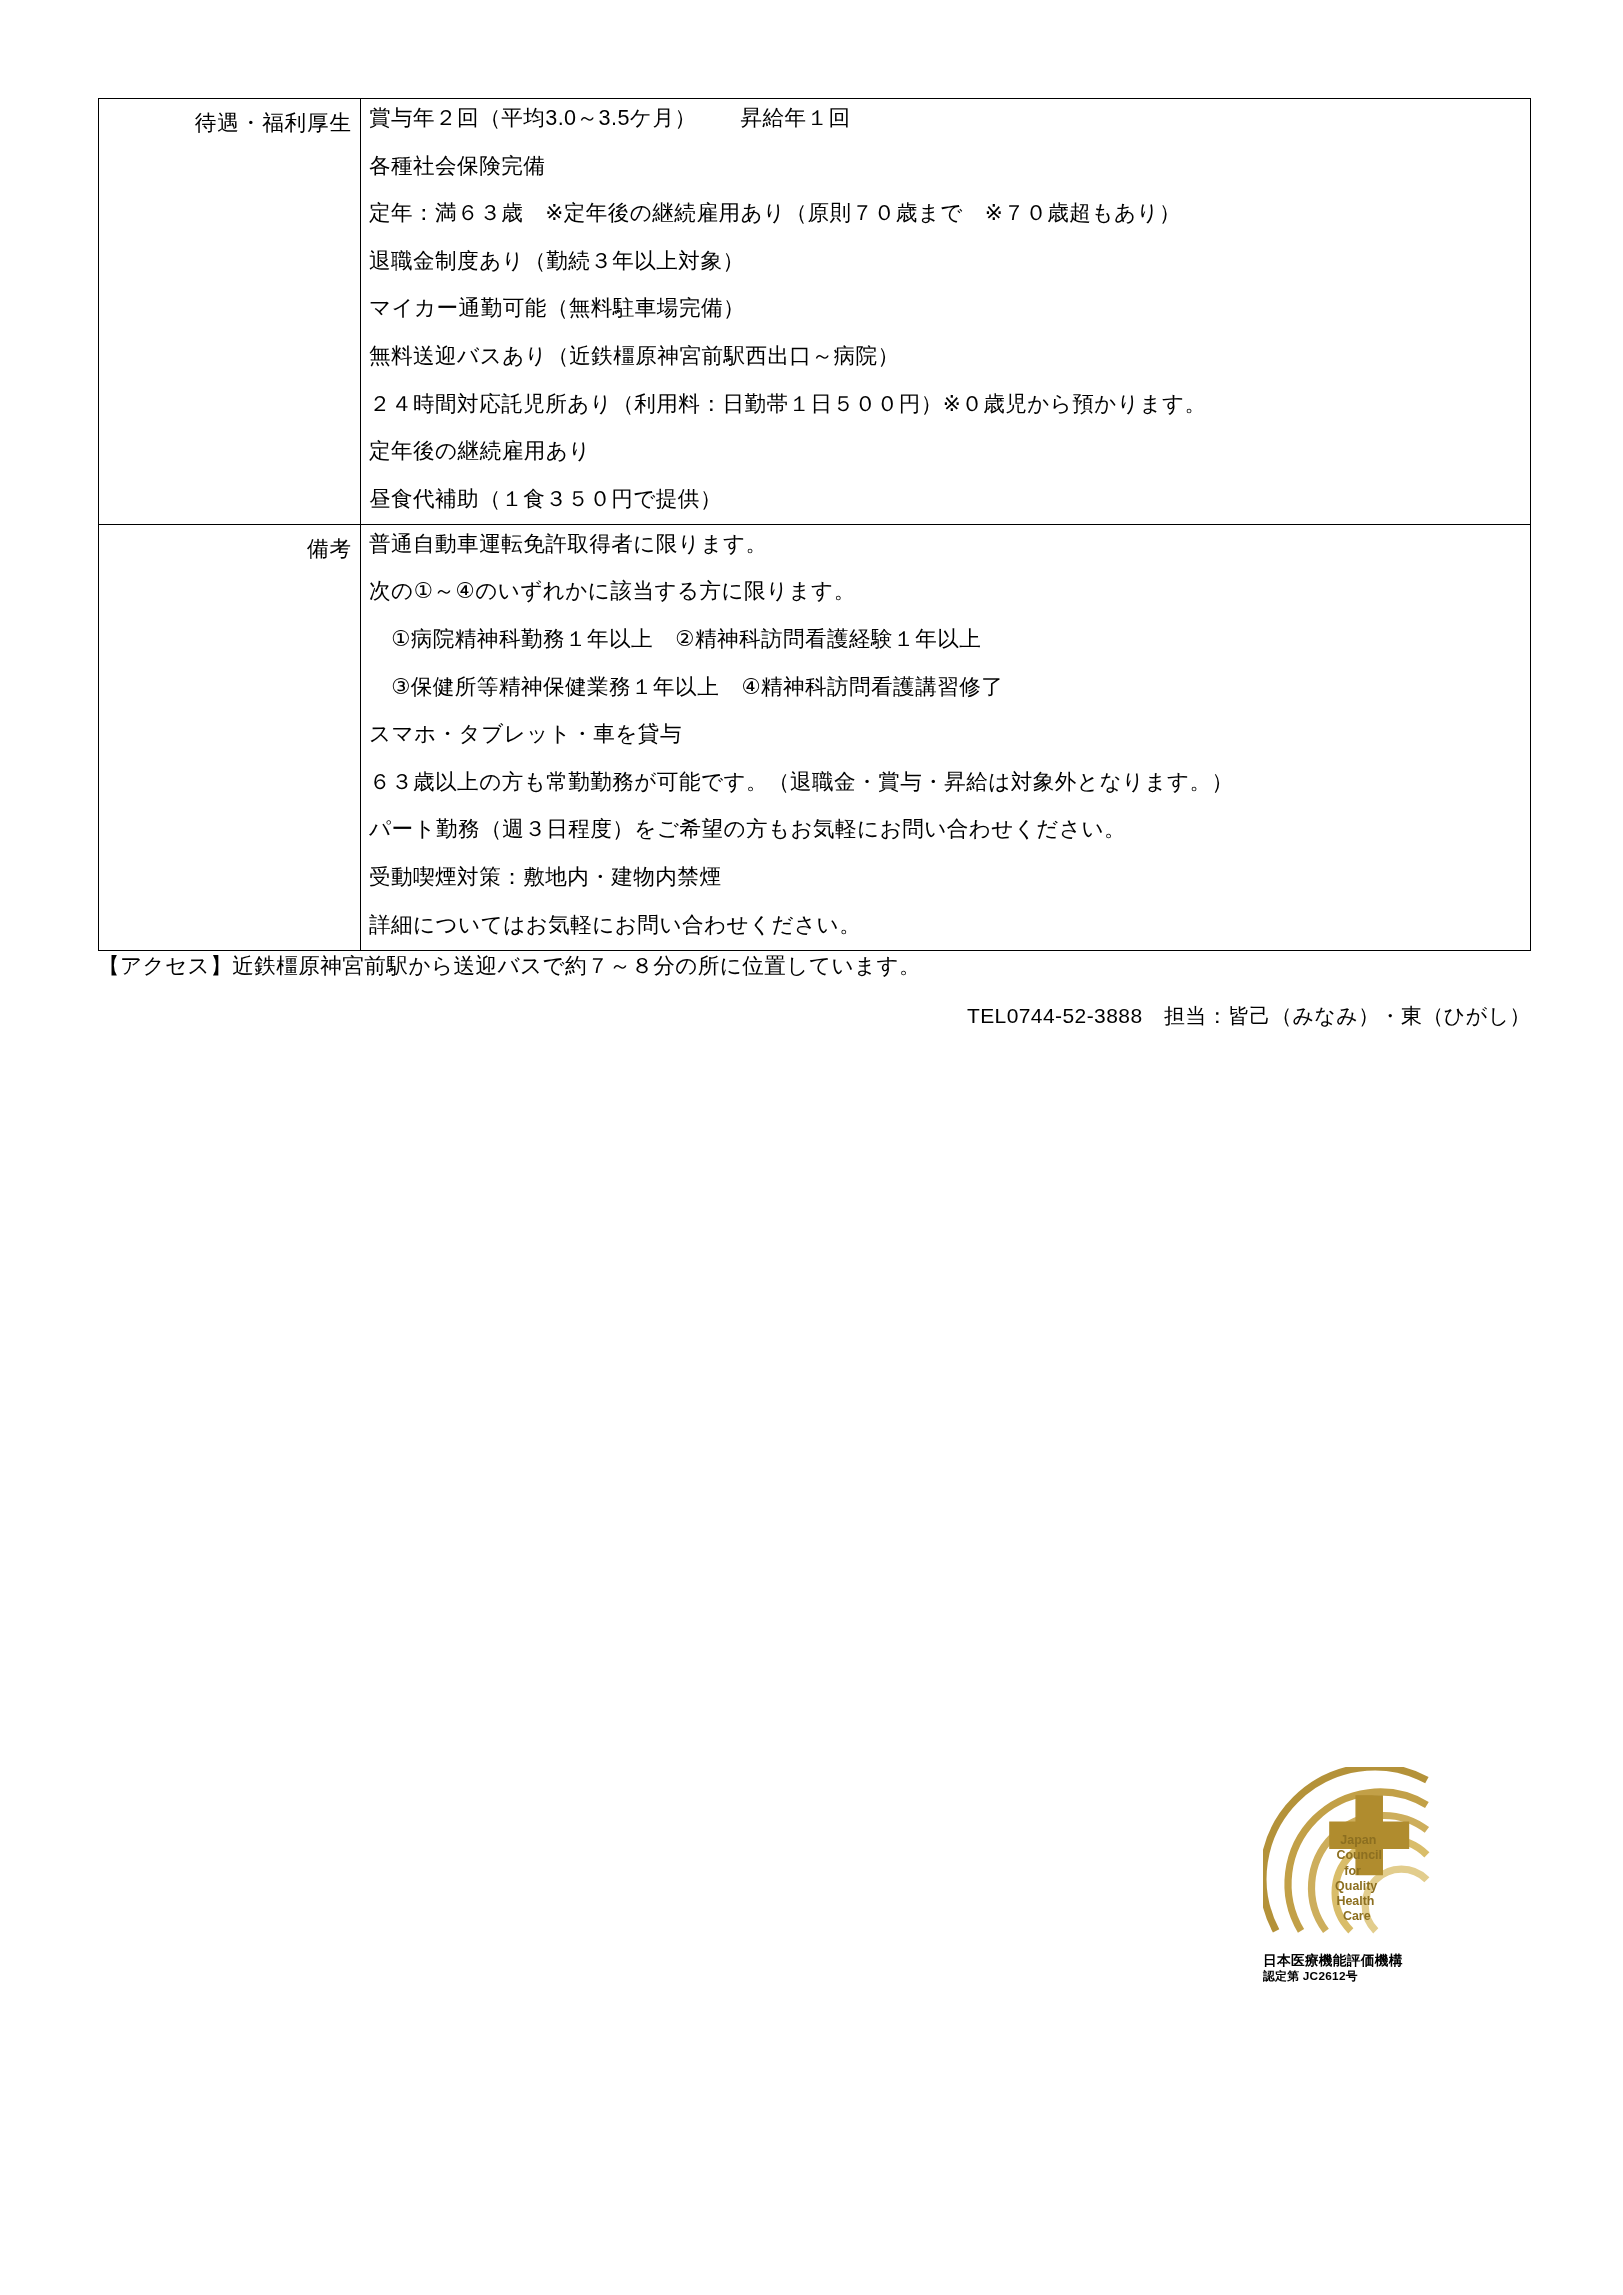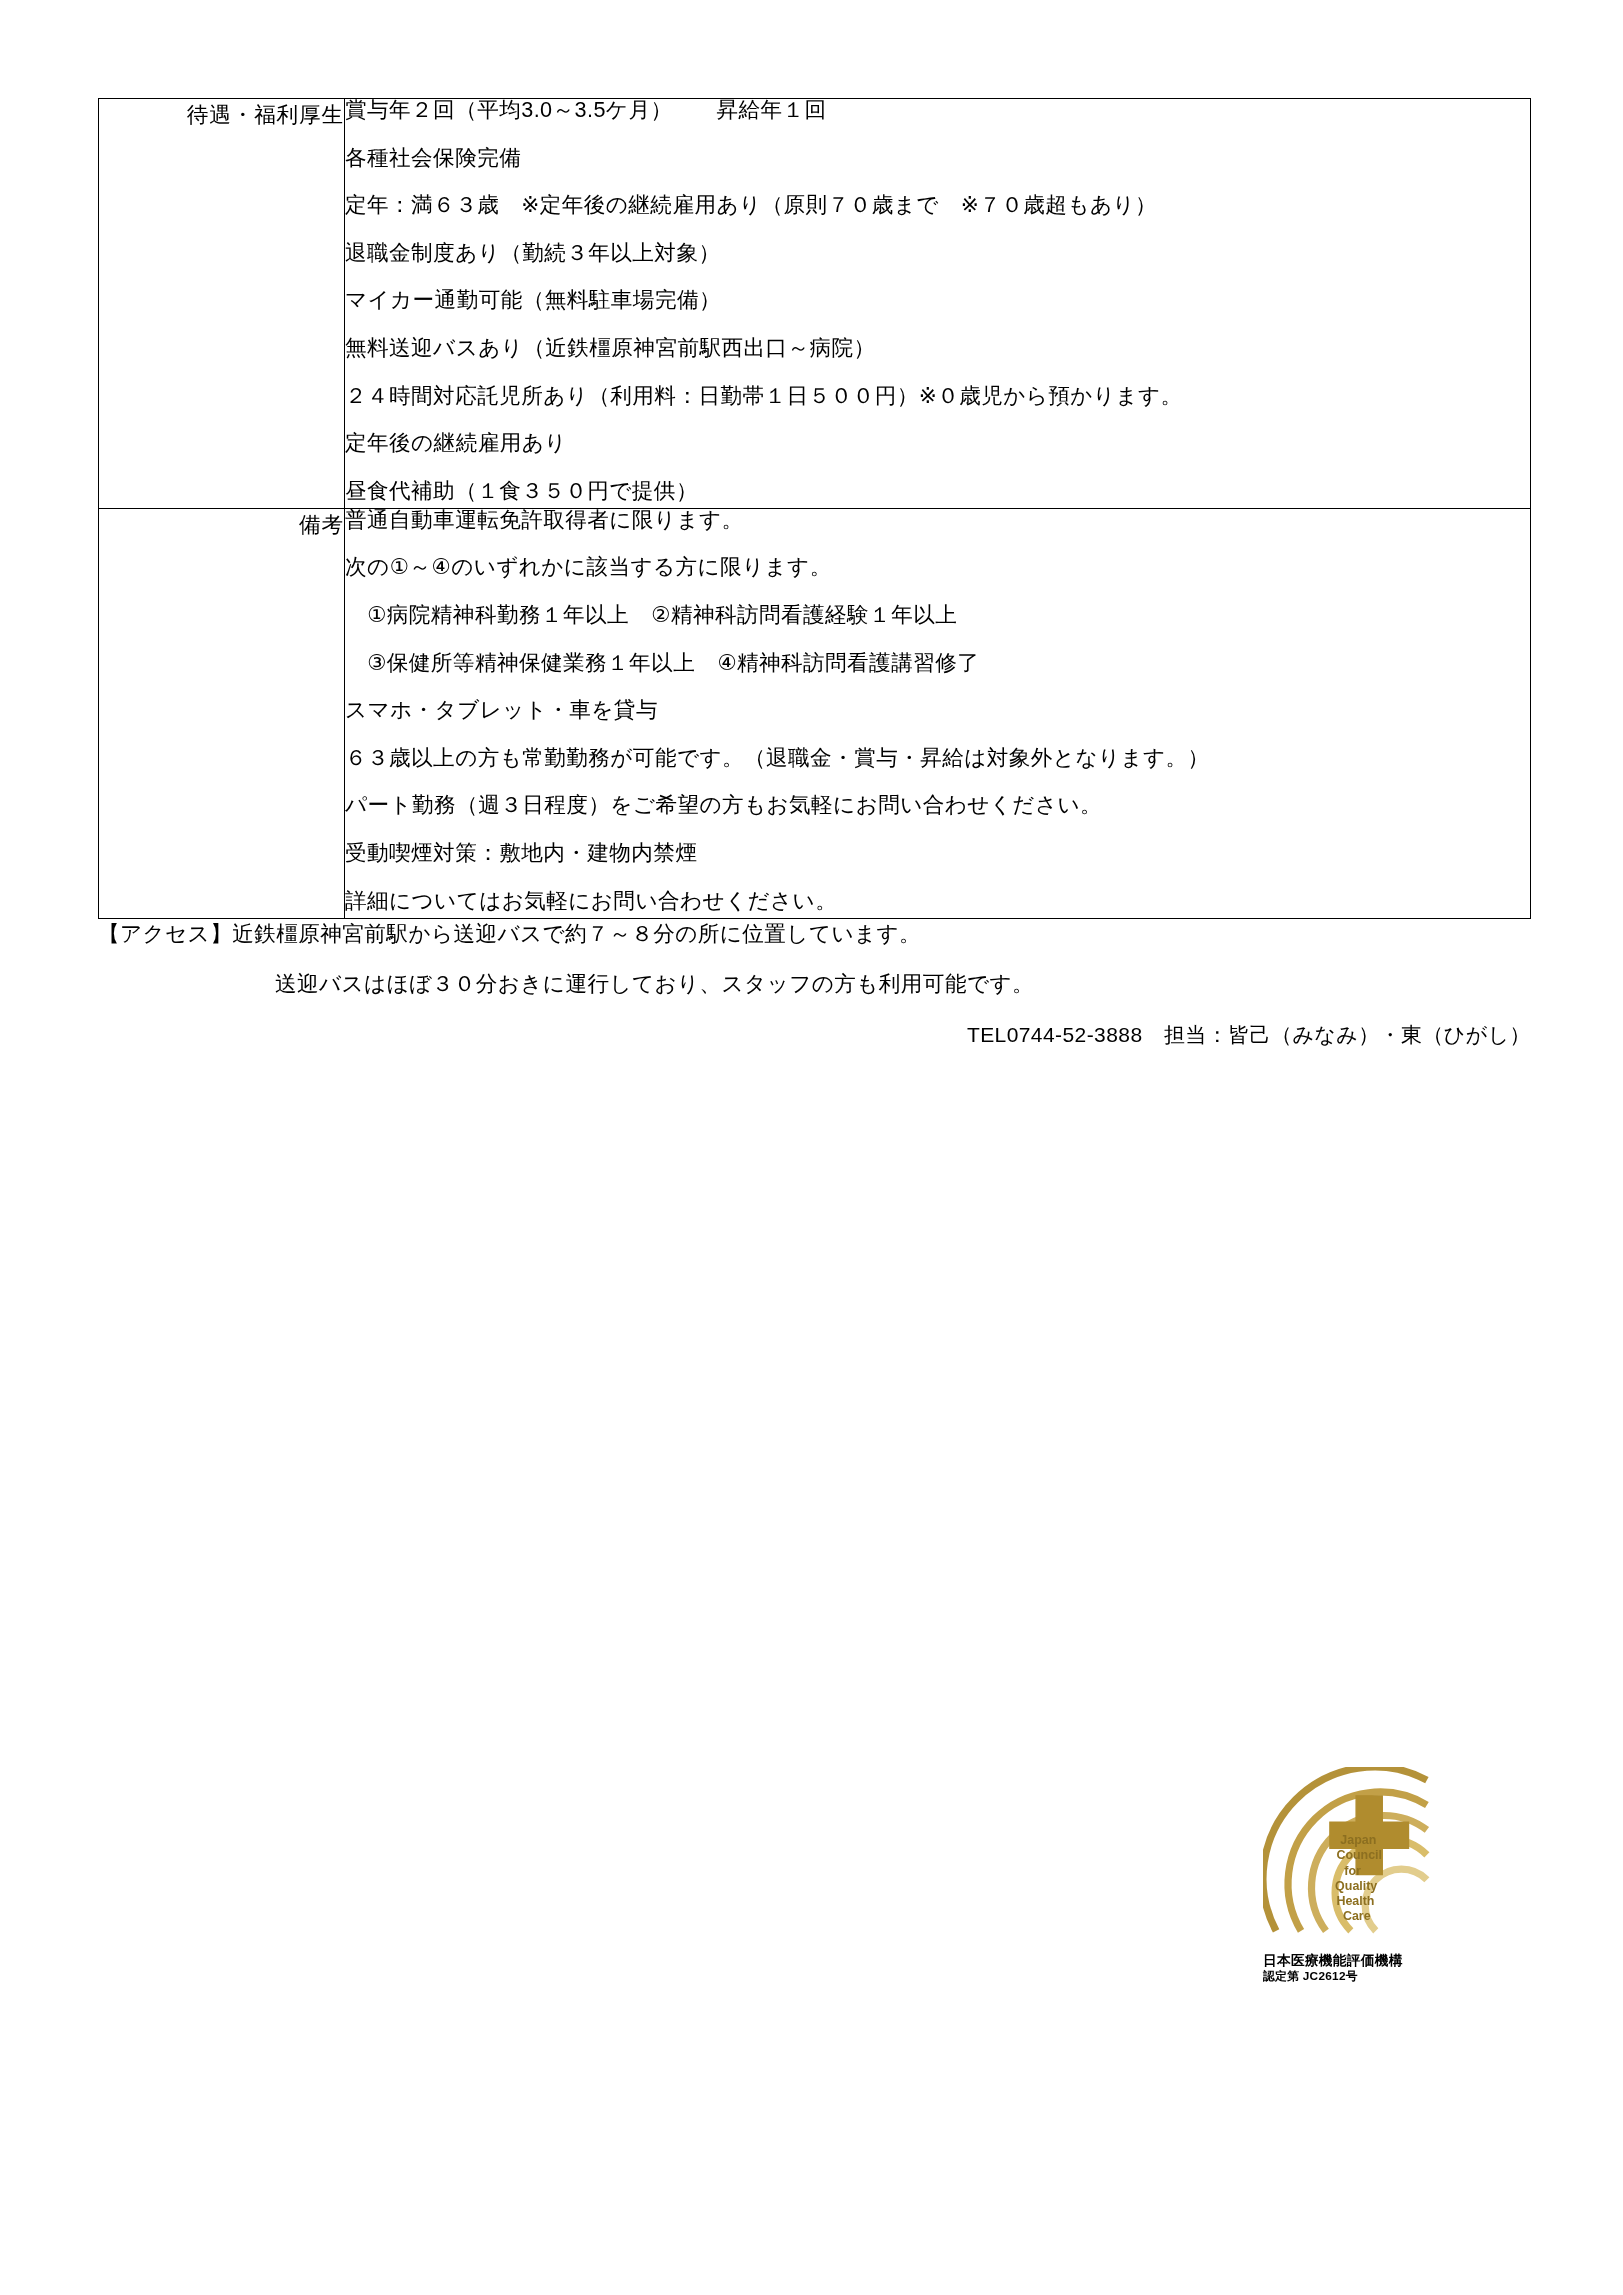--- a/index.html
+++ b/index.html
@@ -29,21 +29,21 @@
   }
 
   table.info {
     border-collapse: collapse;
     width: 1433px;
     table-layout: fixed;
   }
   table.info td {
     border: 1.3px solid #000000;
     vertical-align: top;
-    padding: 0;
+    padding: 8px;
   }
   td.label {
     width: 245px;
     text-align: right;
     padding: 23.6px 14.4px 15.7px 6.5px;
     font-size: 21.6px;
     line-height: 1.5;
     letter-spacing: 0.04em;
   }
   td.body {
@@ -148,21 +148,20 @@
             <div class="line">パート勤務（週３日程度）をご希望の方もお気軽にお問い合わせください。</div>
             <div class="line">受動喫煙対策：敷地内・建物内禁煙</div>
             <div class="line">詳細についてはお気軽にお問い合わせください。</div>
           </td>
         </tr>
       </tbody>
     </table>
 
     <div class="access-block">
       <div class="access-line">【アクセス】近鉄橿原神宮前駅から送迎バスで約７～８分の所に位置しています。</div>
-      <div class="access-line indent">送迎バスはほぼ３０分おきに運行しており、スタッフの方も利用可能です。</div>
       <div class="tel-line">TEL0744-52-3888　担当：皆己（みなみ）・東（ひがし）</div>
     </div>
 
   </div>
 
   <div class="cert-mark">
     <div class="logo-wrap">
       <svg width="177" height="177" viewBox="0 0 270 270">
         <g fill="none" stroke="#b08c2e" stroke-width="11">
           <path d="M250 20 A170 170 0 0 0 20 250" opacity="0.95"></path>

